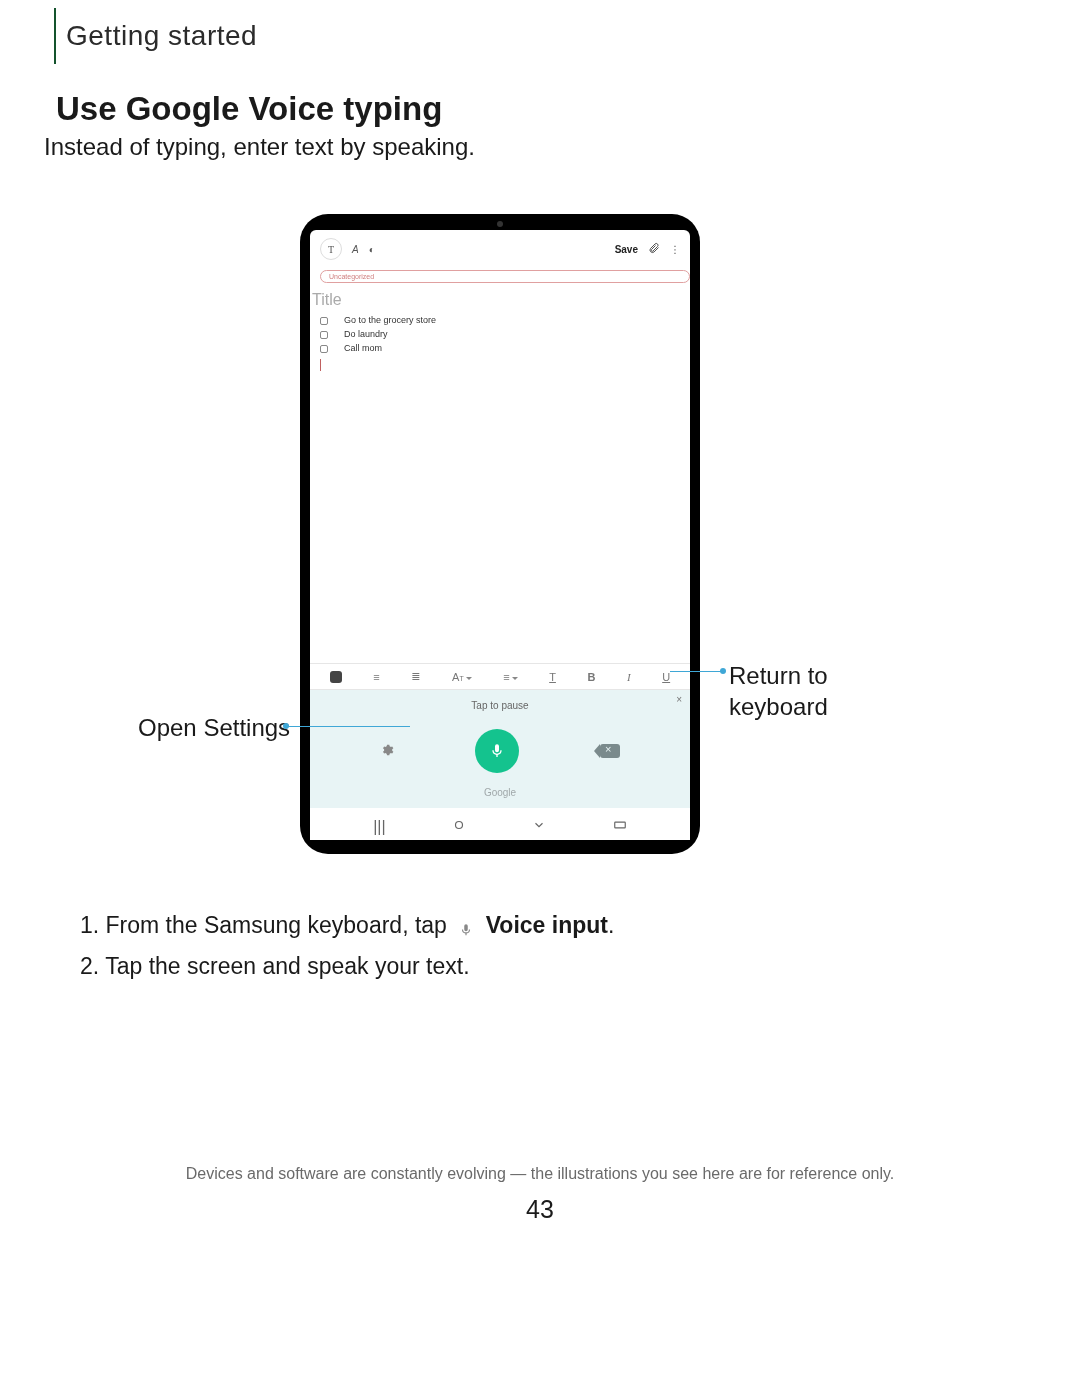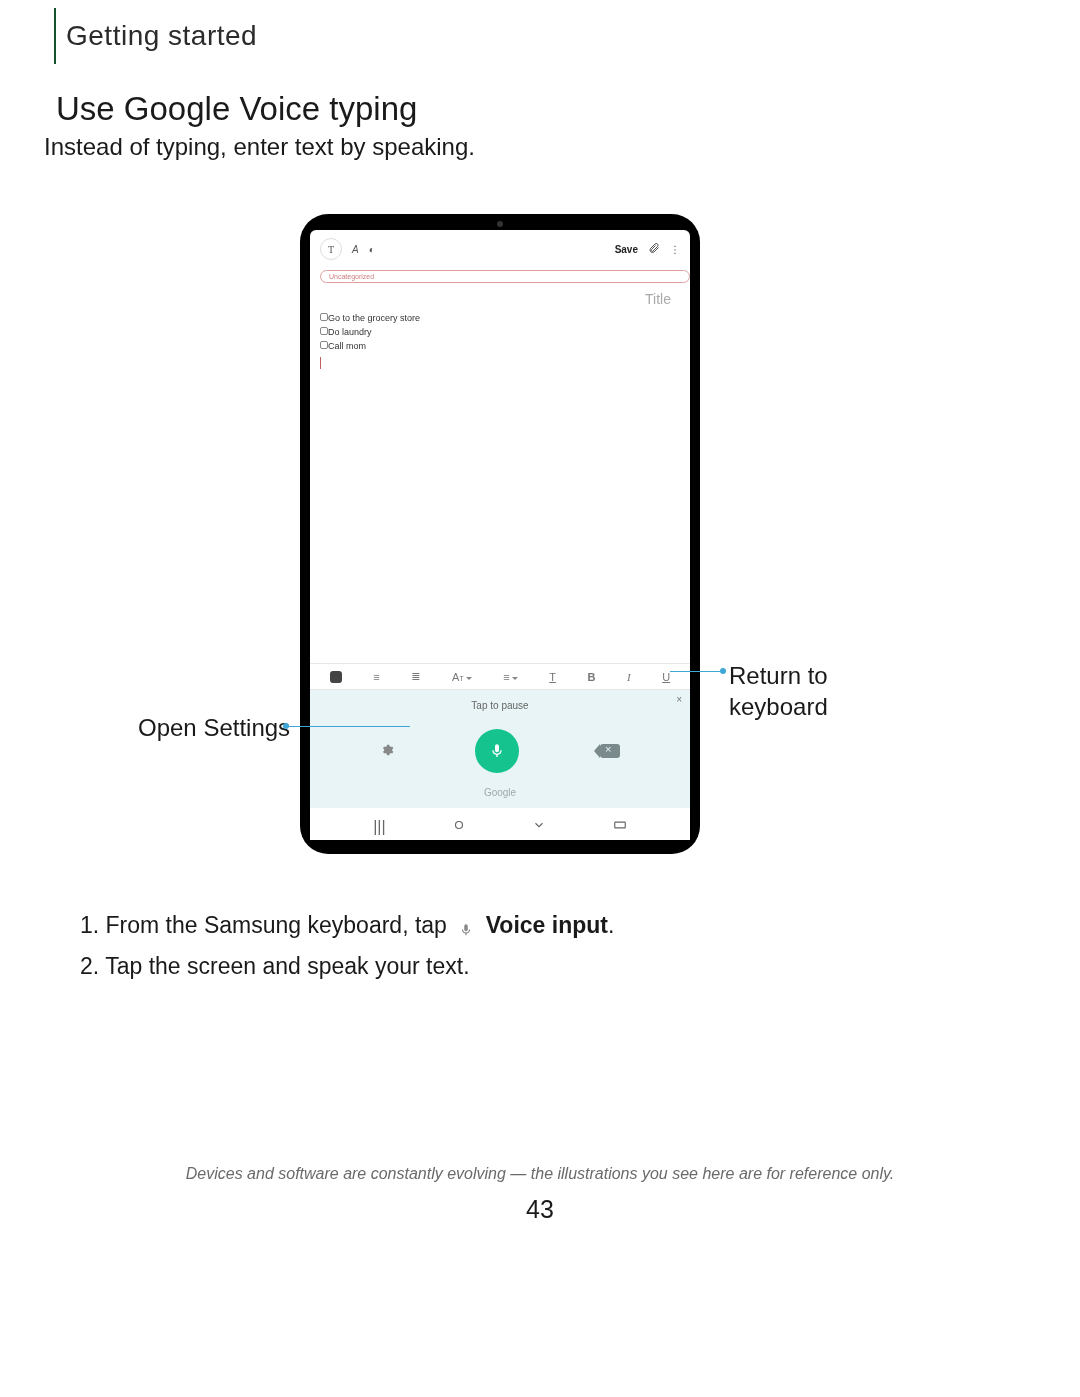--- a/index.html
+++ b/index.html
@@ -20,21 +20,21 @@
     font-size: 28px;
     font-weight: 300;
     letter-spacing: 0.5px;
     color: #2b2b2b;
   }
   .heading {
     position: absolute;
     left: 56px;
     top: 90px;
     font-size: 33px;
-    font-weight: 400;
+    font-weight: 700;
   }
   .intro {
     position: absolute;
     left: 44px;
     top: 133px;
     font-size: 24px;
   }
 
   
   .device {
@@ -76,26 +76,26 @@
   .tag {
     margin:6px 0 0 10px;
     display:inline-block;
     border:1px solid #e0a0a0;
     color:#d08080;
     border-radius:10px;
     font-size:7px;
     padding:2px 8px;
   }
   .title-field {
-    margin:8px 19px 4px;
-    font-size:14px;color:#aaa;text-align:right;
+    margin:8px 2px 4px;
+    font-size:16px;color:#aaa;
   }
   .todo-line {
     margin:2px 10px;font-size:9px;color:#333;
-    display:flex;align-items:flex-start;gap:0;
+    display:flex;align-items:flex-end;gap:16px;
   }
   .todo-line .box{width:8px;height:8px;border:1px solid #888;border-radius:2px;}
   .cursor {
     margin:4px 10px;width:1px;height:12px;background:#c06060;
   }
 
   .format-bar {
     margin-top:auto;
     border-top:1px solid #e6e6e6;
     border-bottom:1px solid #e6e6e6;
@@ -184,21 +184,20 @@
     vertical-align:-4px;margin:0 2px;
   }
   .mic-inline svg{width:14px;height:14px;fill:#888;}
   .bold{font-weight:700;}
 
   .disclaimer{
     position:absolute;
     left:0;right:0;
     top:1165px;
     text-align:center;
-    font-style:italic;
     font-size:16px;
     color:#6a6a6a;
   }
   .page-num{
     position:absolute;
     left:0;right:0;
     top:1195px;
     text-align:center;
     font-size:25px;
   }

